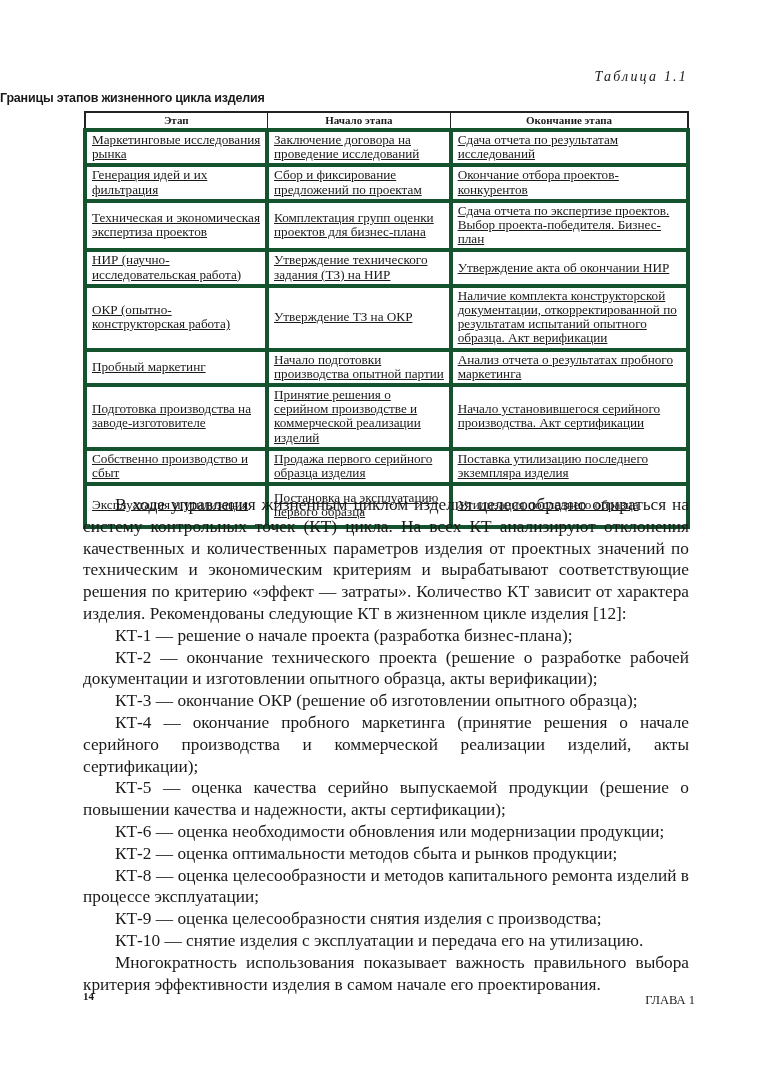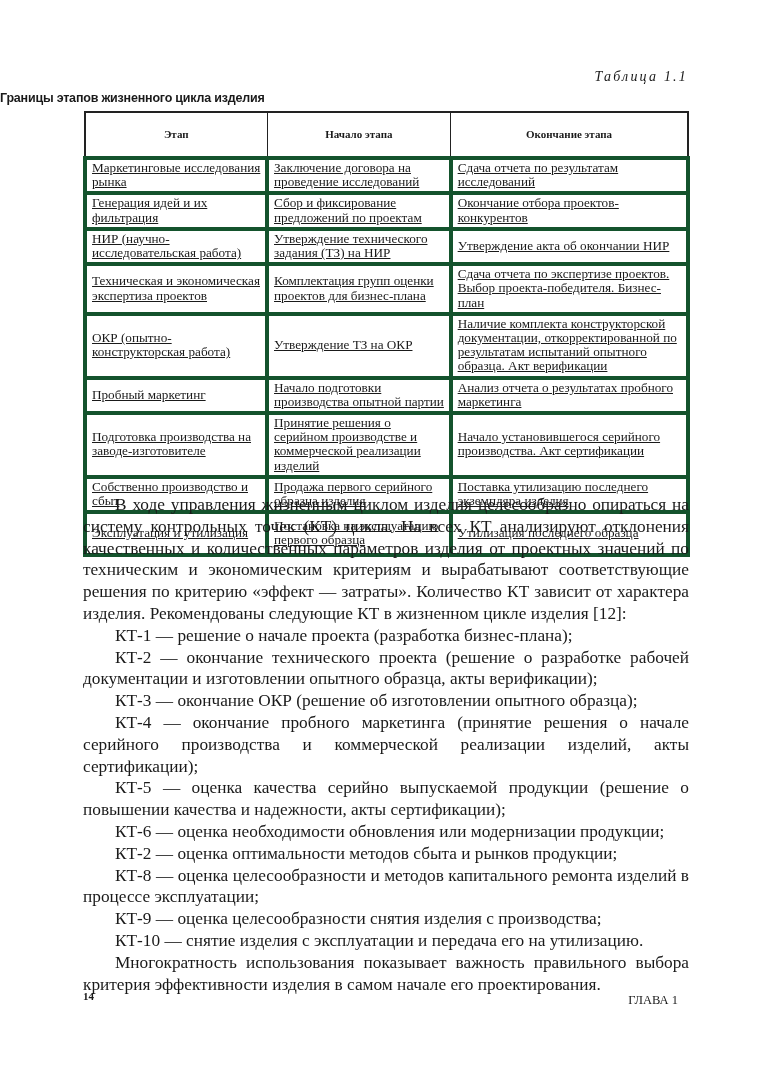--- a/index.html
+++ b/index.html
@@ -4,29 +4,29 @@
 <style>
   html, body { margin: 0; padding: 0; background: #ffffff; }
   body { width: 767px; height: 1080px; position: relative; overflow: hidden;
          font-family: "Liberation Serif", "DejaVu Serif", serif; color: #1a1a1a; }
   .table-label { position: absolute; top: 69px; right: 79px; font-style: italic;
                  font-size: 14px; letter-spacing: 2.2px; text-align: center; }
   .table-title { position: absolute; top: 91px; left: 0; width: 767px; text-align: left;
                  font-weight: bold; font-size: 12.5px; font-family: "Liberation Sans Narrow", "Liberation Sans", sans-serif; letter-spacing: -0.2px; }
   table.lifecycle { position: absolute; left: 83px; top: 111px; width: 607px;
                     border-collapse: collapse; border: 2px solid #222; font-size: 13.2px; line-height: 14.2px; }
-  table.lifecycle th { font-size: 11px; font-weight: bold; height: 11px; padding: 16px 4px;
+  table.lifecycle th { font-size: 11px; font-weight: bold; height: 11px; padding: 2px 4px;
                        border: 1px solid #222; border-bottom: 2px solid #222; text-align: center; line-height: 11px; }
   table.lifecycle td { border: 4px solid #14532d; padding: 1px 4px 2px 5px; vertical-align: middle; text-align: left; text-decoration: underline; }
   col.c1 { width: 183px; } col.c2 { width: 185px; } col.c3 { width: 239px; }
   .body-text { position: absolute; left: 83px; top: 494px; width: 606px; font-size: 17.3px;
                line-height: 21.8px; text-align: justify; }
   .body-text p { margin: 0; text-indent: 32px; }
   .footer-page { position: absolute; left: 83px; top: 990px; font-weight: bold; font-size: 11px; }
-  .footer-chapter { position: absolute; right: 89px; top: 993px; font-size: 12.5px; }
+  .footer-chapter { position: absolute; right: 72px; top: 993px; font-size: 12.5px; }
 </style>
 </head>
 <body>
 
 <div class="table-label">Таблица 1.1</div>
 <div class="table-title">Границы этапов жизненного цикла изделия</div>
 
 <table class="lifecycle">
   <colgroup>
       <col class="c1">
@@ -44,29 +44,29 @@
     <tr style="height:35px">
       <td>Маркетинговые исследования рынка</td>
       <td>Заключение договора на проведение исследований</td>
       <td>Сдача отчета по результатам исследований</td>
     </tr>
     <tr style="height:34px">
       <td>Генерация идей и их фильтрация</td>
       <td>Сбор и фиксирование предложений по проектам</td>
       <td>Окончание отбора проектов-конкурентов</td>
     </tr>
+    <tr style="height:44px">
+      <td>Техническая и экономическая экспертиза проектов</td>
+      <td>Комплектация групп оценки проектов для бизнес-плана</td>
+      <td>Сдача отчета по экспертизе проектов. Выбор проекта-победителя. Бизнес-план</td>
+    </tr>
     <tr style="height:31px">
       <td>НИР (научно-исследовательская работа)</td>
       <td>Утверждение технического задания (ТЗ) на НИР</td>
       <td>Утверждение акта об окончании НИР</td>
-    </tr>
-    <tr style="height:44px">
-      <td>Техническая и экономическая экспертиза проектов</td>
-      <td>Комплектация групп оценки проектов для бизнес-плана</td>
-      <td>Сдача отчета по экспертизе проектов. Выбор проекта-победителя. Бизнес-план</td>
     </tr>
     <tr style="height:62px">
       <td>ОКР (опытно-конструкторская работа)</td>
       <td>Утверждение ТЗ на ОКР</td>
       <td>Наличие комплекта конструкторской документации, откорректированной по результатам испытаний опытного образца. Акт верификации</td>
     </tr>
     <tr style="height:33px">
       <td>Пробный маркетинг</td>
       <td>Начало подготовки производства опытной партии</td>
       <td>Анализ отчета о результатах пробного маркетинга</td>

